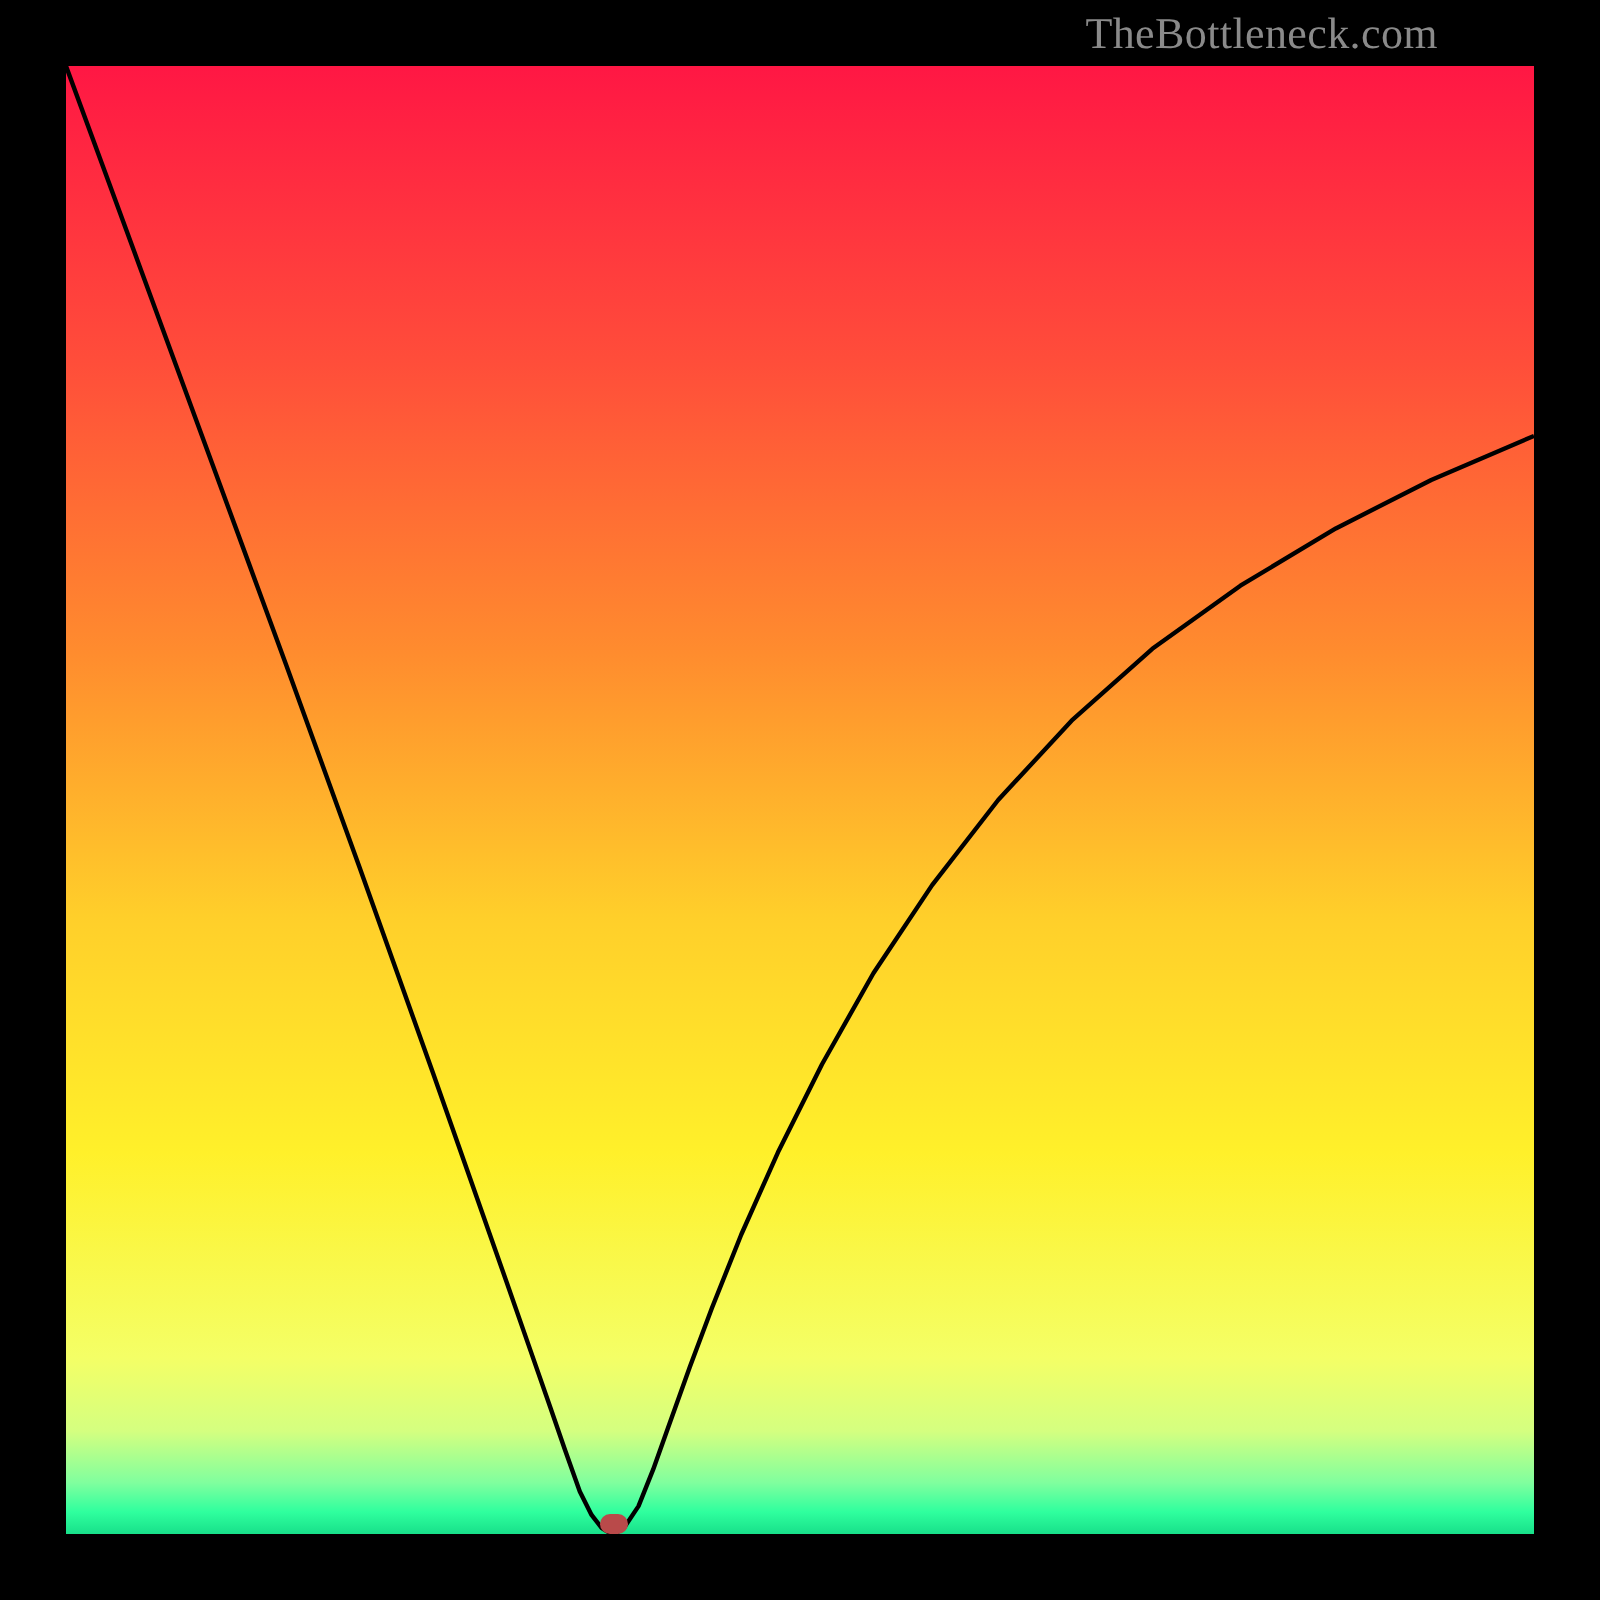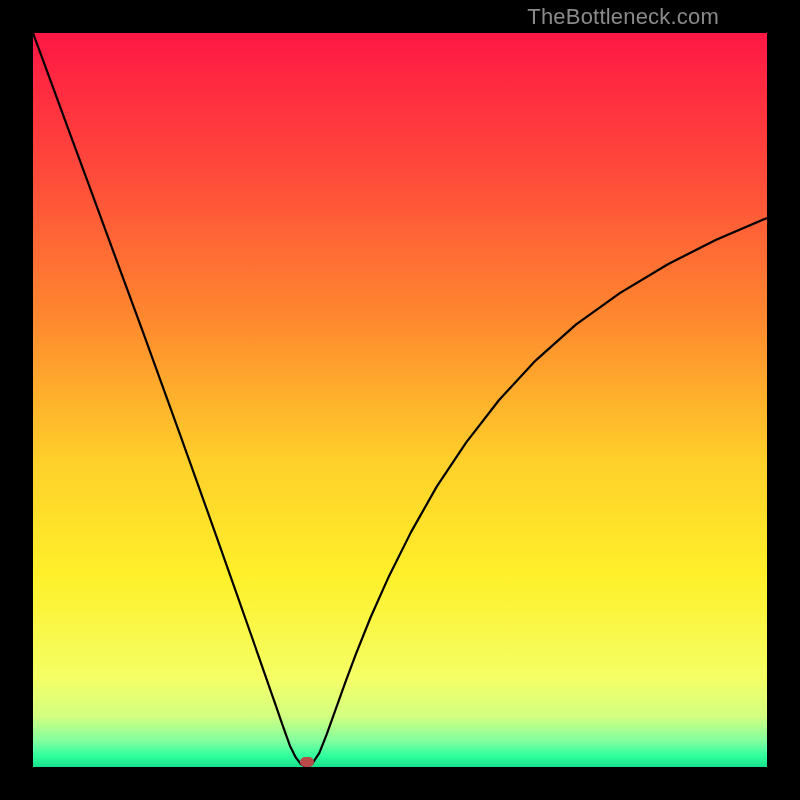--- a/index.html
+++ b/index.html
@@ -11,20 +11,21 @@
     overflow: hidden;
     font-family: Arial, Helvetica, sans-serif;
   }
   .frame {
     position: absolute;
     background: #000000;
     left: 0;
     top: 0;
     width: 727px;
     height: 800px;
+    font-family: Liberation Serif, serif;
   }
   .plot-area {
     position: absolute;
     left: 33px;
     top: 33px;
     width: 734px;
     height: 734px;
     overflow: hidden;
   }
   .plot-area svg {

